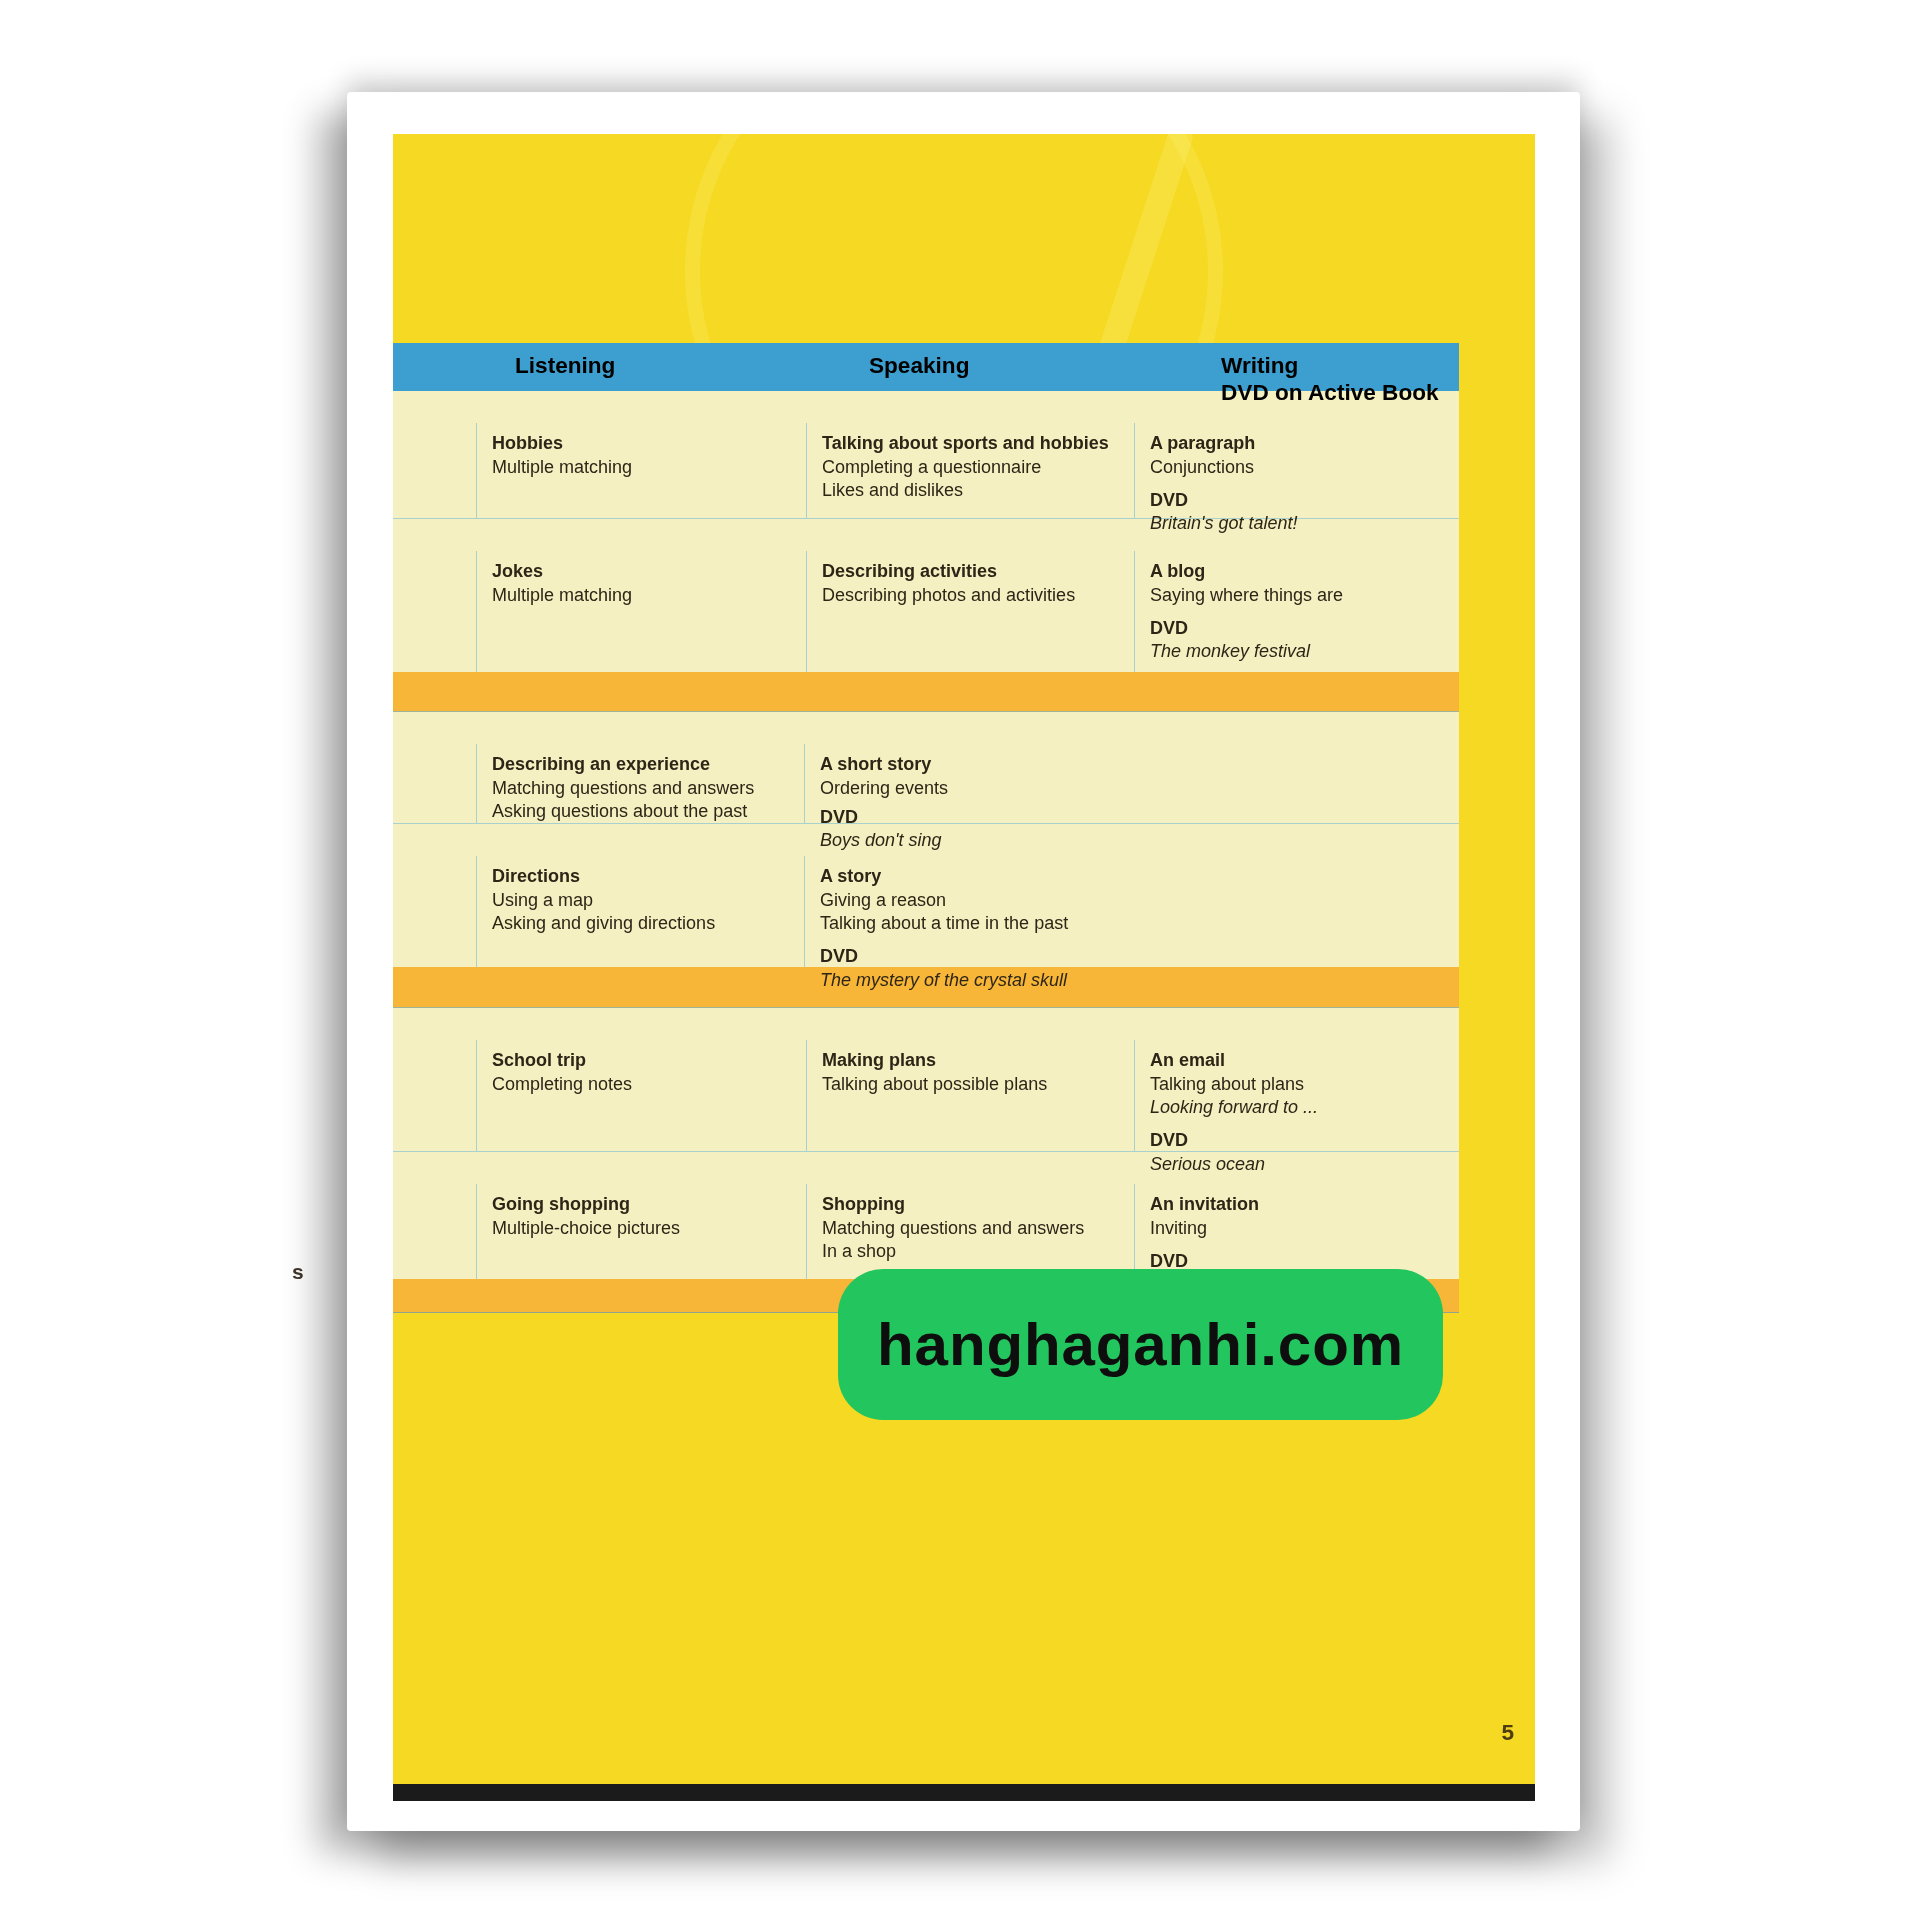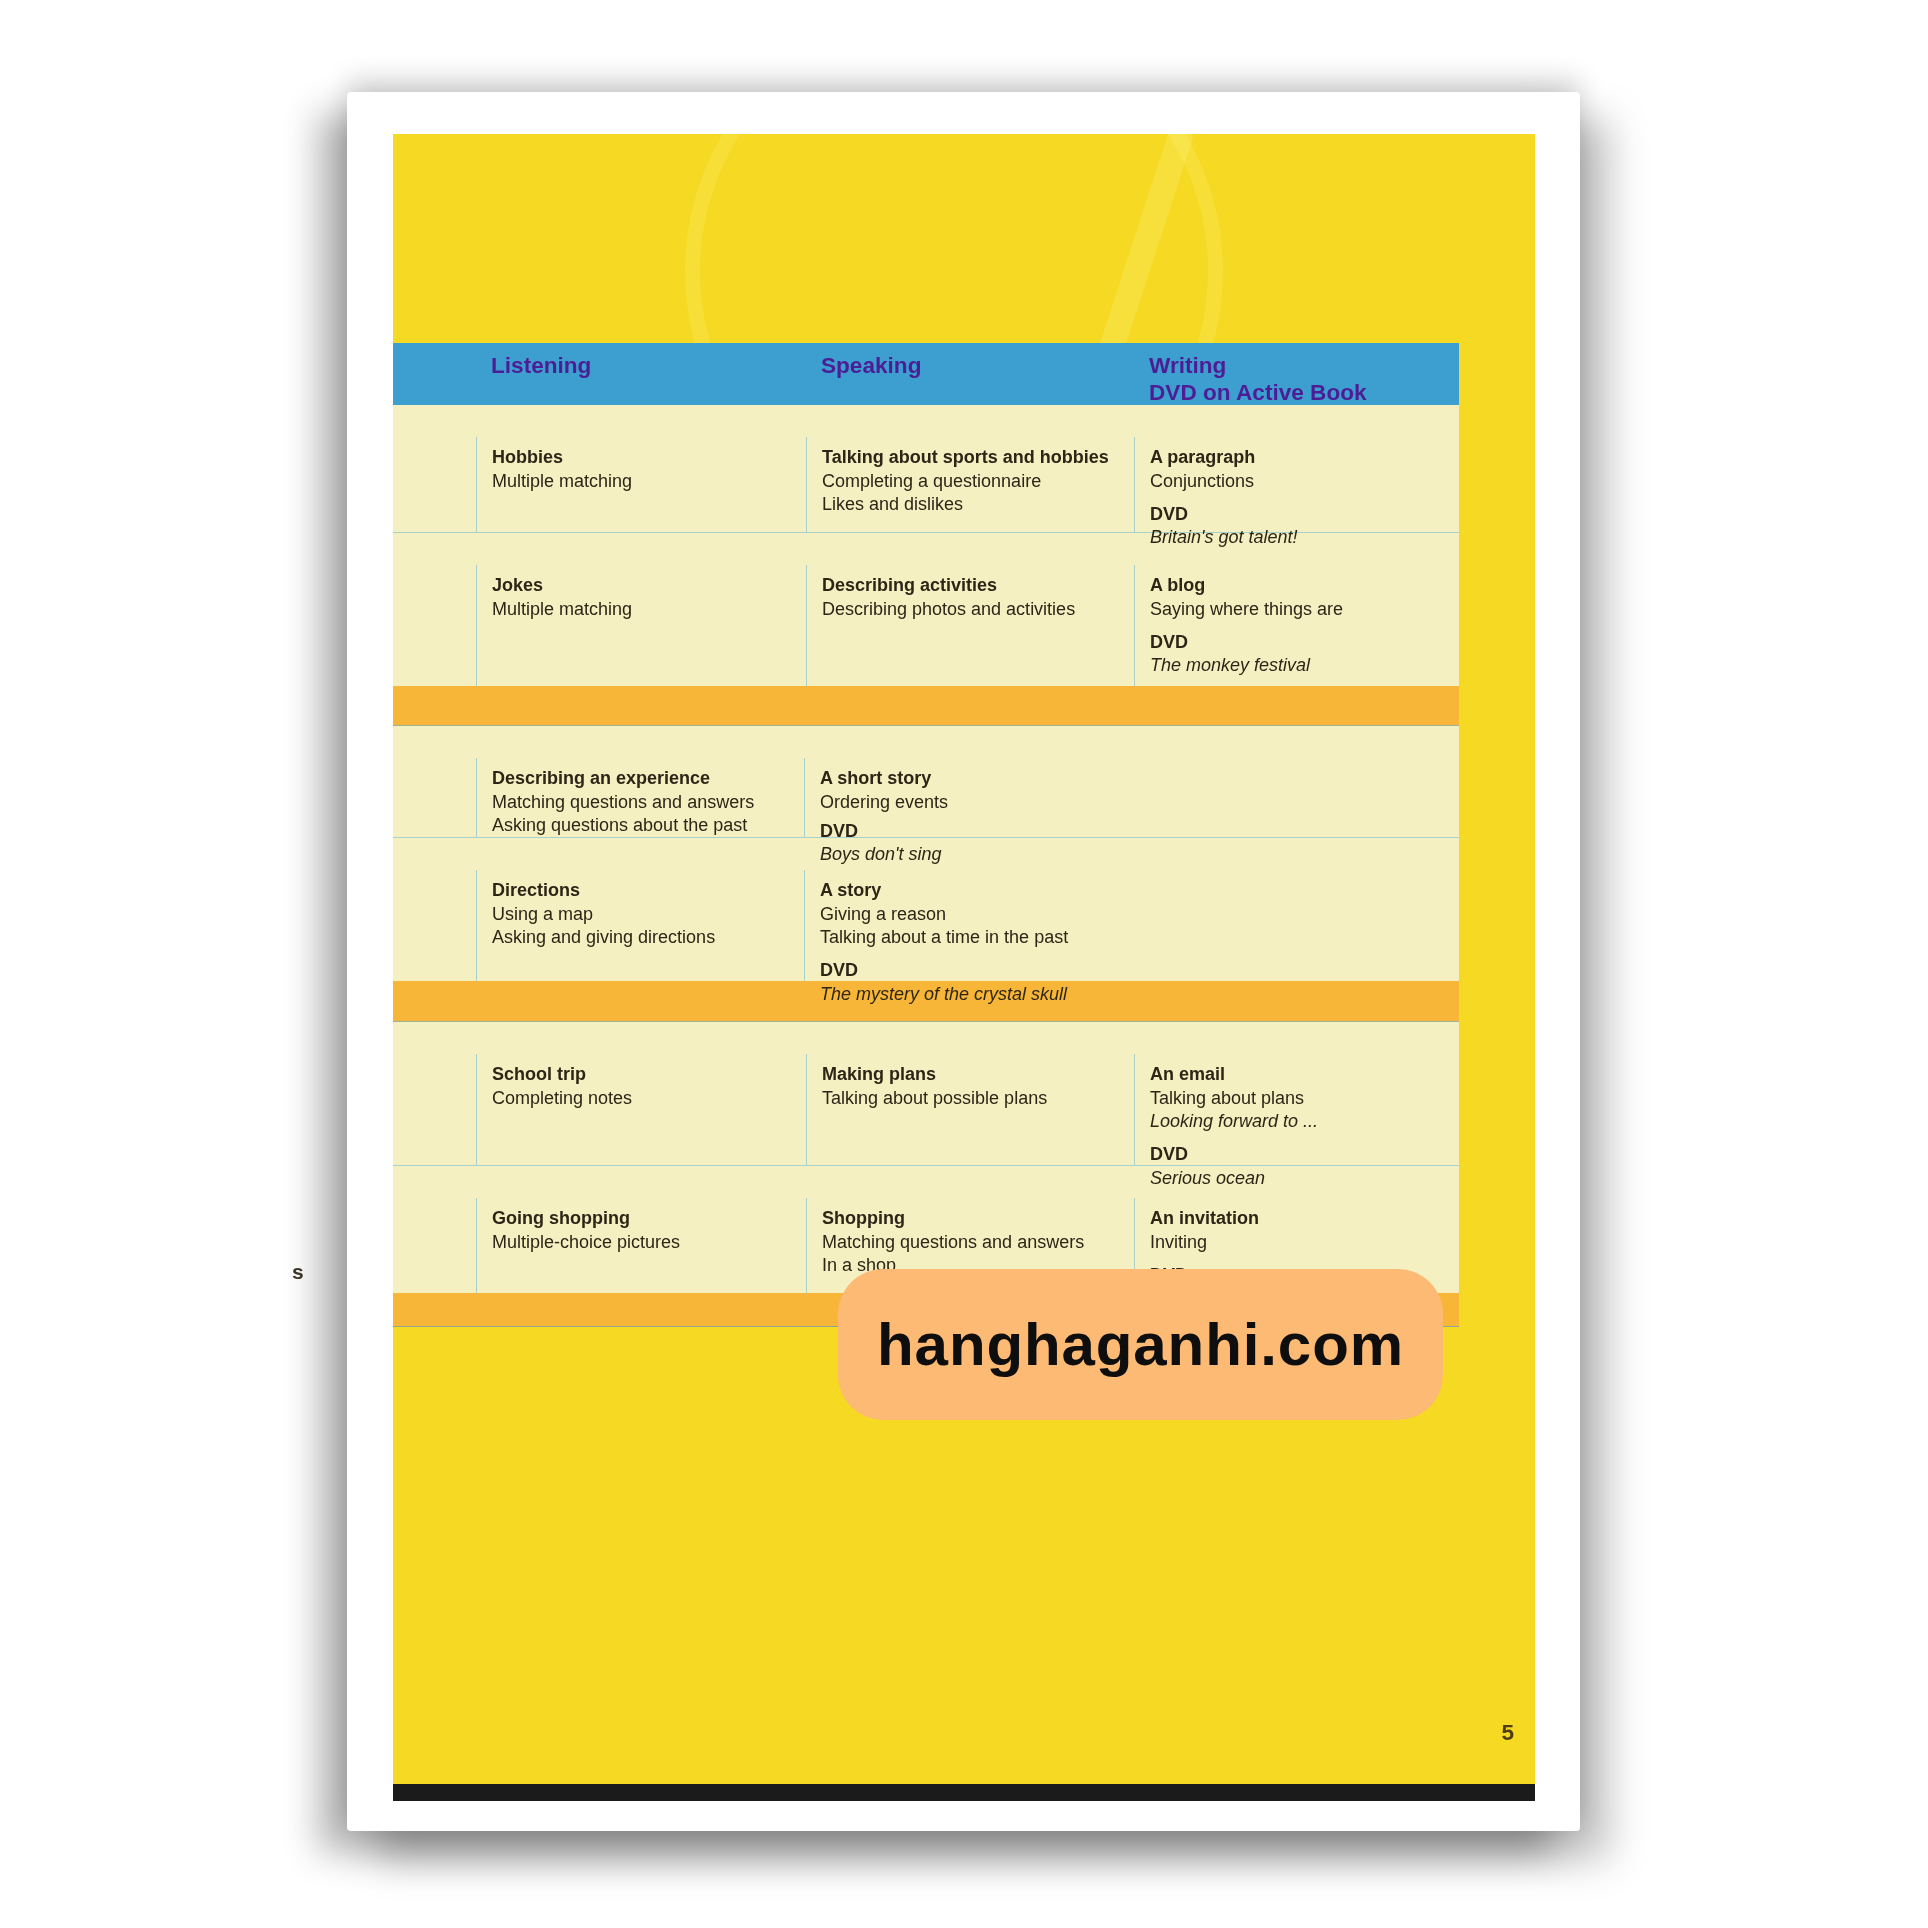--- a/index.html
+++ b/index.html
@@ -27,22 +27,22 @@
   .swoosh-streak{
     position:absolute;left:716px;top:-19px;width:24.5px;height:405px;
     background:rgba(252,242,120,0.30);border-radius:13px;
     transform:rotate(18deg);
   }
   
   .tbl{
     position:absolute;left:0;top:209px;width:1066px;
   }
   .hdr{
-    display:flex;height:62px;background:#3d9fd0;color:#4c1d95;
-    font-weight:bold;font-size:22.6px;line-height:27px;
+    display:flex;height:48px;background:#3d9fd0;color:#000000;
+    font-weight:bold;font-size:22.6px;line-height:27px;gap:24px;
   }
   .hdr > div{box-sizing:border-box;padding:8.5px 0 0 15px;}
   .c0{width:83px;flex:none;}
   .c1{width:330px;flex:none;}
   .c2{width:328px;flex:none;}
   .c3{width:326px;flex:none;}
   .row{
     display:flex;background:#f5f0c2;
   }
   .row.sep{border-top:1.9px solid #a8d0cd;}
@@ -61,21 +61,21 @@
   .scanbar{
     position:absolute;left:46px;top:1692px;width:1142px;height:17px;background:#1b1b1b;
   }
   .pagenum{
     position:absolute;right:21px;bottom:38px;
     font-size:22.6px;font-weight:bold;color:#4f3d12;
   }
   
   .watermark{
     position:absolute;left:838px;top:1269px;width:605px;height:151px;
-    background:#fdba74;border-radius:45px;
+    background:#22c55e;border-radius:45px;
     display:flex;align-items:center;justify-content:center;
     font-size:60px;font-weight:bold;color:#0e0e0e;letter-spacing:0.9px;
   }
   .stray{
     position:absolute;left:292px;top:1260px;
     font-size:21px;font-weight:bold;color:#42362a;
   }
 </style>
 </head>
 <body>

